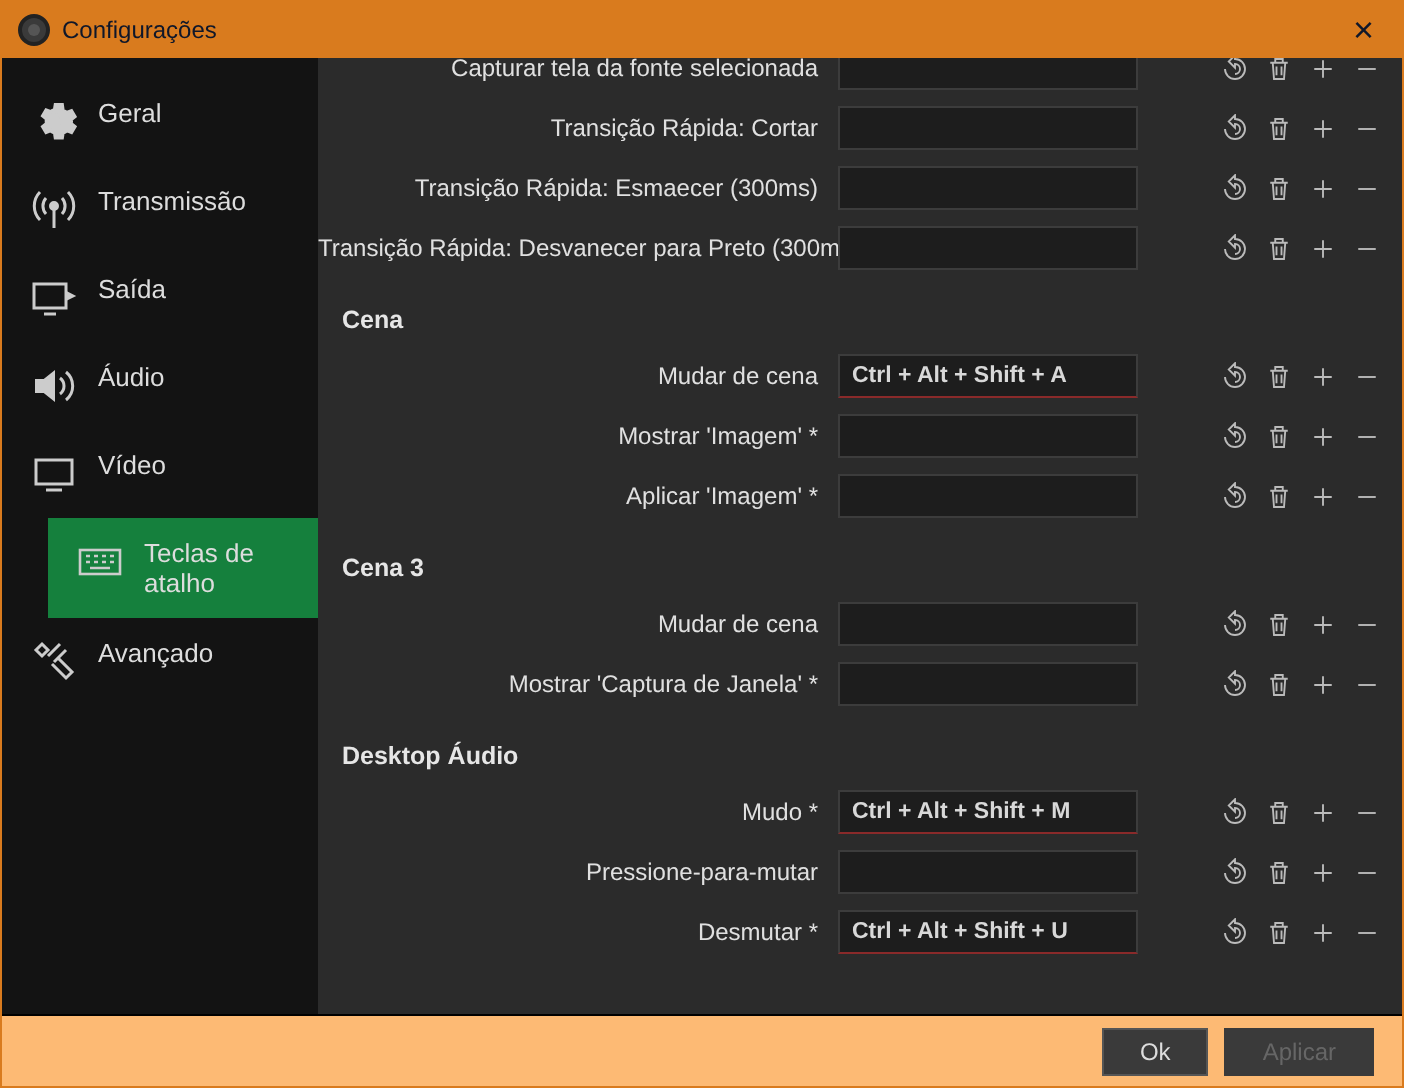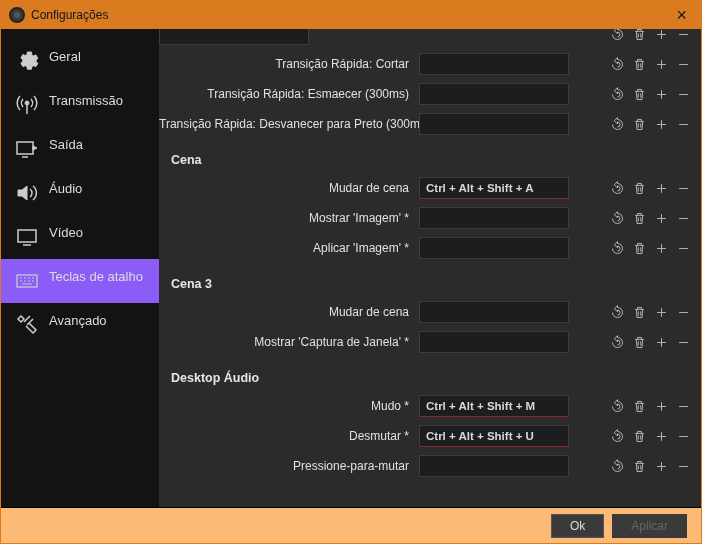--- a/index.html
+++ b/index.html
@@ -4,21 +4,21 @@
 <style>
 * { box-sizing: border-box; margin: 0; padding: 0; font-family: "Segoe UI", Arial, sans-serif; }
 body { background: #000; width: 702px; height: 544px; overflow: hidden; border: 1px solid #d97b1e; }
 .titlebar { background: #d97b1e; height: 28px; display: flex; align-items: center; padding: 0 8px; color: #0f172a; font-size: 12px; }
 .titlebar .logo { width: 16px; height: 16px; border-radius: 50%; background: #3a3a3a; border: 2px solid #222; margin-right: 6px; position: relative; }
 .titlebar .logo::after { content: ""; position: absolute; inset: 3px; border-radius: 50%; background: #555; }
 .titlebar .close { margin-left: auto; font-size: 18px; cursor: pointer; padding: 0 6px; }
 .body-area { display: flex; height: 478px; background: #1e1e1e; }
 .sidebar { width: 158px; background: #131313; padding: 10px 0; }
 .side-item { display: flex; align-items: flex-start; gap: 10px; padding: 10px 14px; color: #ddd; font-size: 13px; cursor: pointer; }
-.side-item.active { background: #8b5cf6; }
+.side-item.active { background: #15803d; margin-left: 23px; }
 .side-item .ico { width: 24px; height: 24px; display: flex; align-items: center; justify-content: center; }
 .side-item svg { width: 24px; height: 24px; fill: #ccc; stroke: #ccc; }
 .main { flex: 1; overflow-y: hidden; background: #2b2b2b; color: #ddd; font-size: 12px; position: relative; }
 .scroll { height: 100%; overflow-y: auto; padding: 0 0 10px 0; }
 .scroll::-webkit-scrollbar { width: 10px; }
 .scroll::-webkit-scrollbar-track { background: #1e1e1e; }
 .scroll::-webkit-scrollbar-thumb { background: #555; }
 .section-title { font-weight: 600; color: #e6e6e6; padding: 14px 0 6px 12px; font-size: 12.5px; }
 .row { display: flex; align-items: center; height: 30px; padding-right: 8px; }
 .row-label { width: 260px; text-align: right; padding-right: 10px; color: #e0e0e0; font-size: 12px; white-space: nowrap; overflow: hidden; }
@@ -105,20 +105,21 @@
           </svg>
         </span>
       <span>Avançado</span>
     </div>
   </div>
 
   <div class="main">
     <div class="scroll" id="scroll-area">
         <div style="margin-top:-10px">
           <div class="row">
+    <div class="row-label">Capturar tela da fonte selecionada</div>
     <div class="hotkey-input "></div>
     <div class="row-icons">
     <span class="ibtn">
                 <svg viewBox="0 0 24 24">
                   <path d="M4 12a8 8 0 108-8V1L7 6l5 5V8a4 4 0 110 8" stroke="#bbb" fill="none"></path>
                 </svg>
               </span>
     <span class="ibtn">
                 <svg viewBox="0 0 24 24">
                   <path d="M5 7h14M9 7V4h6v3M7 7l1 13h8l1-13M10 10v7M14 10v7" stroke="#bbb" fill="none"></path>
@@ -368,48 +369,48 @@
               </svg>
             </span>
     <span class="ibtn">
               <svg viewBox="0 0 24 24">
                 <path d="M5 12h14" stroke="#bbb"></path>
               </svg>
             </span>
           </div>
   </div>
         <div class="row">
+    <div class="row-label">Pressione-para-mutar</div>
+    <div class="hotkey-input "></div>
+    <div class="row-icons">
+    <span class="ibtn">
+              <svg viewBox="0 0 24 24">
+                <path d="M4 12a8 8 0 108-8V1L7 6l5 5V8a4 4 0 110 8" stroke="#bbb" fill="none"></path>
+              </svg>
+            </span>
+    <span class="ibtn">
+              <svg viewBox="0 0 24 24">
+                <path d="M5 7h14M9 7V4h6v3M7 7l1 13h8l1-13M10 10v7M14 10v7" stroke="#bbb" fill="none"></path>
+              </svg>
+            </span>
+    <span class="ibtn">
+              <svg viewBox="0 0 24 24">
+                <path d="M12 5v14M5 12h14" stroke="#bbb"></path>
+              </svg>
+            </span>
+    <span class="ibtn">
+              <svg viewBox="0 0 24 24">
+                <path d="M5 12h14" stroke="#bbb"></path>
+              </svg>
+            </span>
+          </div>
+  </div>
+        <div class="row">
     <div class="row-label">Desmutar *</div>
     <div class="hotkey-input filled">Ctrl + Alt + Shift + U</div>
-    <div class="row-icons">
-    <span class="ibtn">
-              <svg viewBox="0 0 24 24">
-                <path d="M4 12a8 8 0 108-8V1L7 6l5 5V8a4 4 0 110 8" stroke="#bbb" fill="none"></path>
-              </svg>
-            </span>
-    <span class="ibtn">
-              <svg viewBox="0 0 24 24">
-                <path d="M5 7h14M9 7V4h6v3M7 7l1 13h8l1-13M10 10v7M14 10v7" stroke="#bbb" fill="none"></path>
-              </svg>
-            </span>
-    <span class="ibtn">
-              <svg viewBox="0 0 24 24">
-                <path d="M12 5v14M5 12h14" stroke="#bbb"></path>
-              </svg>
-            </span>
-    <span class="ibtn">
-              <svg viewBox="0 0 24 24">
-                <path d="M5 12h14" stroke="#bbb"></path>
-              </svg>
-            </span>
-          </div>
-  </div>
-        <div class="row">
-    <div class="row-label">Pressione-para-mutar</div>
-    <div class="hotkey-input "></div>
     <div class="row-icons">
     <span class="ibtn">
               <svg viewBox="0 0 24 24">
                 <path d="M4 12a8 8 0 108-8V1L7 6l5 5V8a4 4 0 110 8" stroke="#bbb" fill="none"></path>
               </svg>
             </span>
     <span class="ibtn">
               <svg viewBox="0 0 24 24">
                 <path d="M5 7h14M9 7V4h6v3M7 7l1 13h8l1-13M10 10v7M14 10v7" stroke="#bbb" fill="none"></path>
               </svg>

